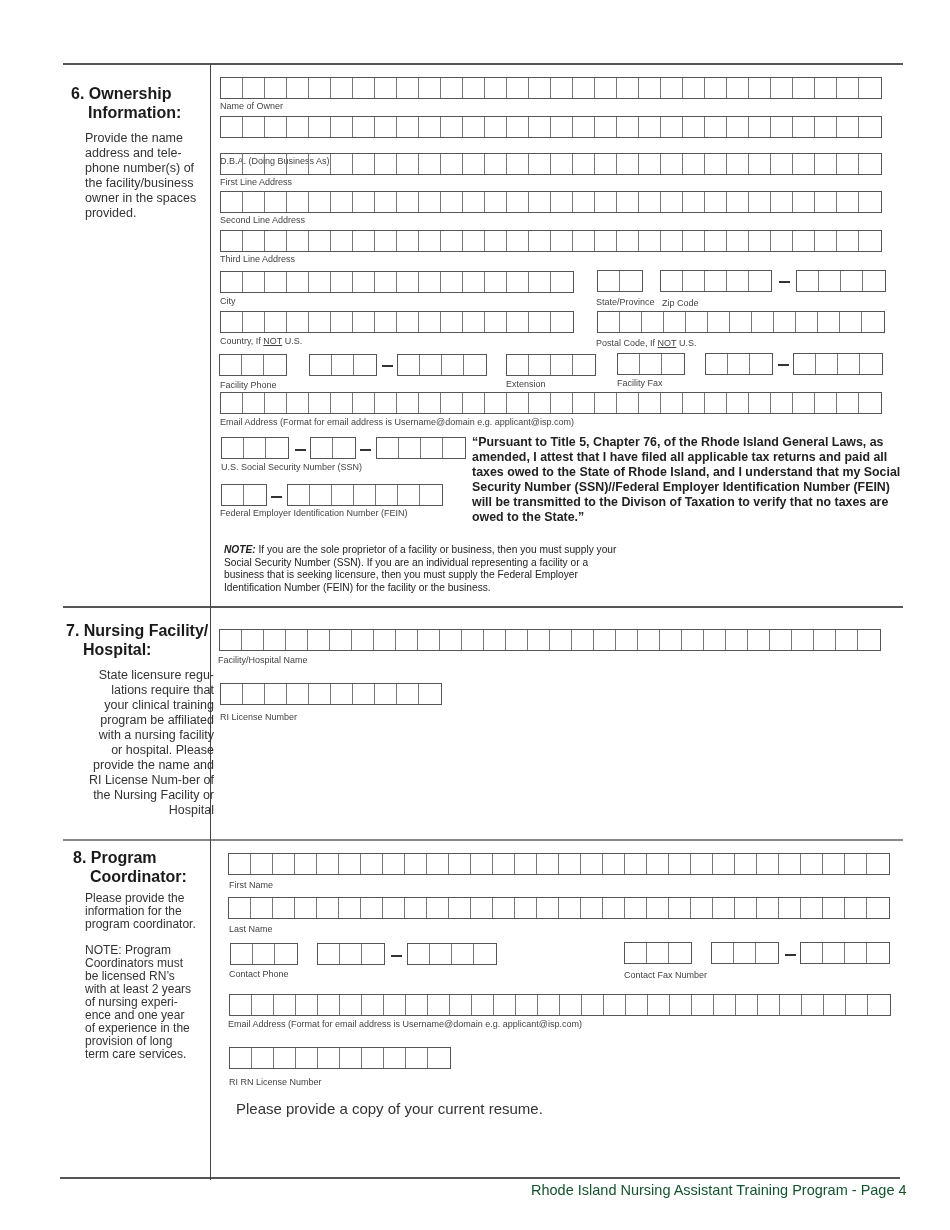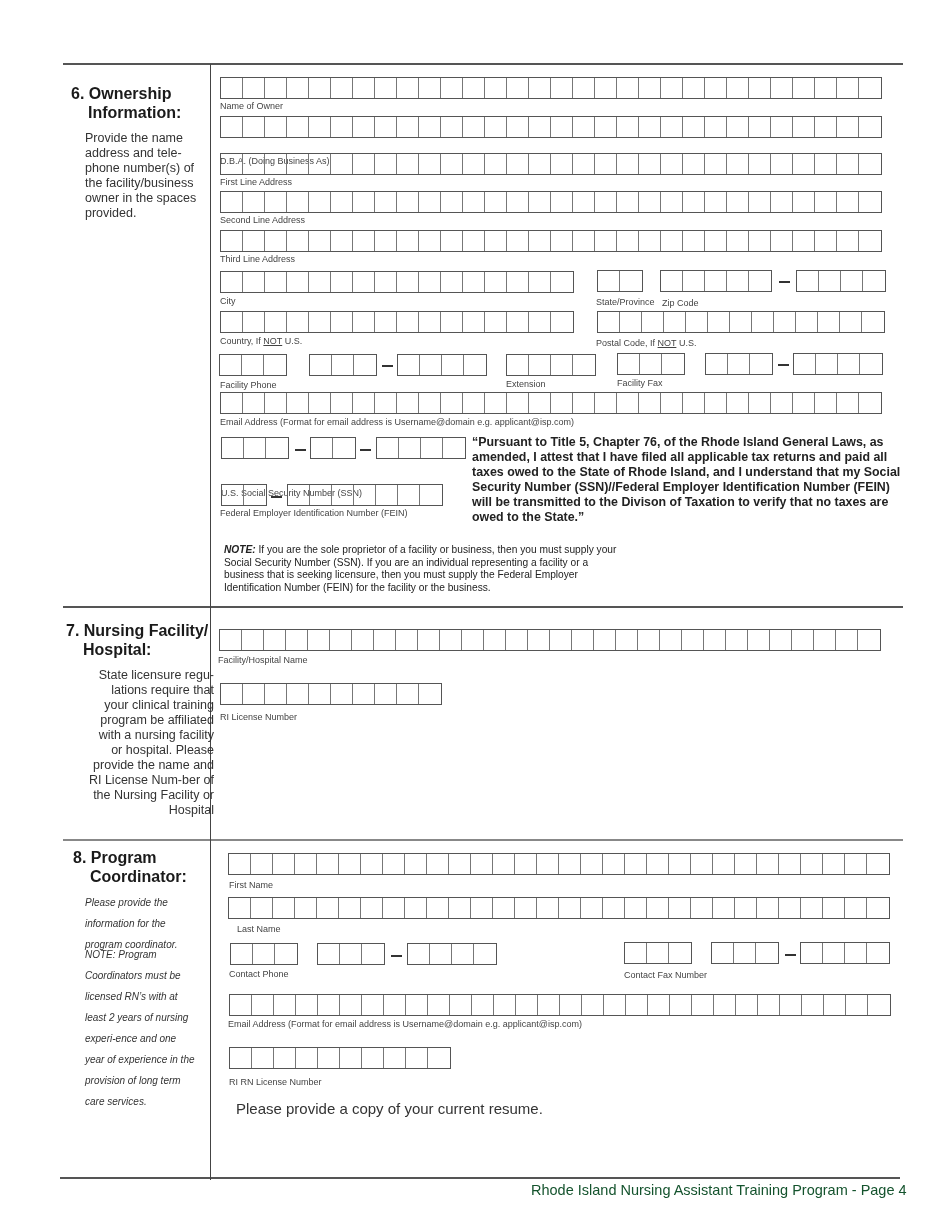--- a/index.html
+++ b/index.html
@@ -3,21 +3,21 @@
 <meta charset="utf-8">
 <style>
   html, body { margin:0; padding:0; background:#ffffff; }
   body { width:950px; height:1230px; position:relative; overflow:hidden;
          font-family:"Liberation Sans", sans-serif; color:#222; }
   .hline { position:absolute; height:0; border-top:2px solid #555; }
   .vline { position:absolute; width:0; border-left:1.5px solid #444; }
   .sec-title { position:absolute; font-weight:bold; font-size:16px; line-height:19px; color:#1a1a1a; }
   .sec-title .t2 { display:block; padding-left:17px; }
   .sec-desc { position:absolute; font-size:12.5px; line-height:15px; color:#333; }
-  .sec-desc.small { font-size:10px; line-height:21px;font-style:italic; }
+  .sec-desc.small { font-size:12px; line-height:13px; }
   .boxrow { position:absolute; display:flex; height:22px; border:1.3px solid #555; box-sizing:border-box; }
   .boxrow .cell { width:22px; height:100%; border-right:1.3px solid #777; box-sizing:border-box; }
   .boxrow .cell:last-child { border-right:none; }
   .flabel { position:absolute; font-size:9px; color:#444; white-space:nowrap; }
   .dash { position:absolute; width:11px; height:0; border-top:2px solid #333; }
   .attest { position:absolute; font-weight:bold; font-size:12.4px; line-height:15px; color:#222; }
   .note { position:absolute; font-size:10.2px; line-height:12.5px; color:#222; }
   .note .kw { font-weight:bold; font-style:italic; }
   .resume { position:absolute; font-size:15px; color:#333; }
   .footer { position:absolute; font-size:14.5px; color:#14532d; }
@@ -382,21 +382,21 @@
       <div class="cell"></div>
       <div class="cell"></div>
     </div>
   <div class="dash" style="left:360px; top:449px;"></div>
   <div class="boxrow" style="left:376px; top:437px;">
       <div class="cell"></div>
       <div class="cell"></div>
       <div class="cell"></div>
       <div class="cell"></div>
     </div>
-  <div class="flabel" style="left:221px; top:488px;">U.S. Social Security Number (SSN)</div>
+  <div class="flabel" style="left:221px; top:462px;">U.S. Social Security Number (SSN)</div>
 
   <div class="boxrow" style="left:221px; top:484px;">
       <div class="cell"></div>
       <div class="cell"></div>
     </div>
   <div class="dash" style="left:271px; top:496px;"></div>
   <div class="boxrow" style="left:287px; top:484px;">
       <div class="cell"></div>
       <div class="cell"></div>
       <div class="cell"></div>
@@ -537,21 +537,21 @@
       <div class="cell"></div>
       <div class="cell"></div>
       <div class="cell"></div>
       <div class="cell"></div>
       <div class="cell"></div>
       <div class="cell"></div>
       <div class="cell"></div>
       <div class="cell"></div>
       <div class="cell"></div>
     </div>
-  <div class="flabel" style="left:237px; top:924px;">Last Name</div>
+  <div class="flabel" style="left:229px; top:924px;">Last Name</div>
 
   <div class="boxrow" style="left:230px; top:943px;">
       <div class="cell"></div>
       <div class="cell"></div>
       <div class="cell"></div>
     </div>
   <div class="boxrow" style="left:317px; top:943px;">
       <div class="cell"></div>
       <div class="cell"></div>
       <div class="cell"></div>

